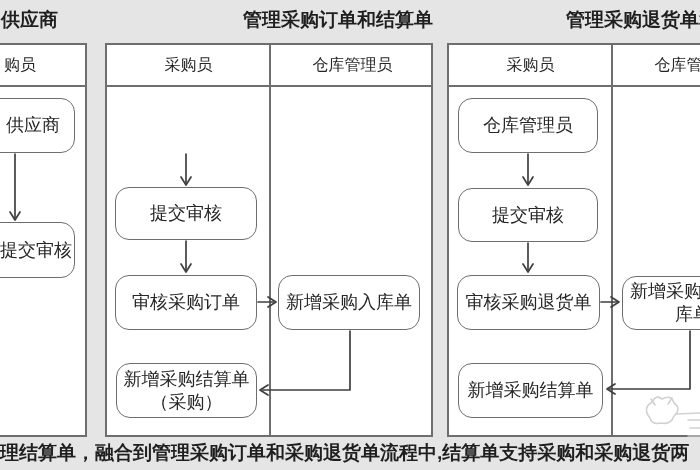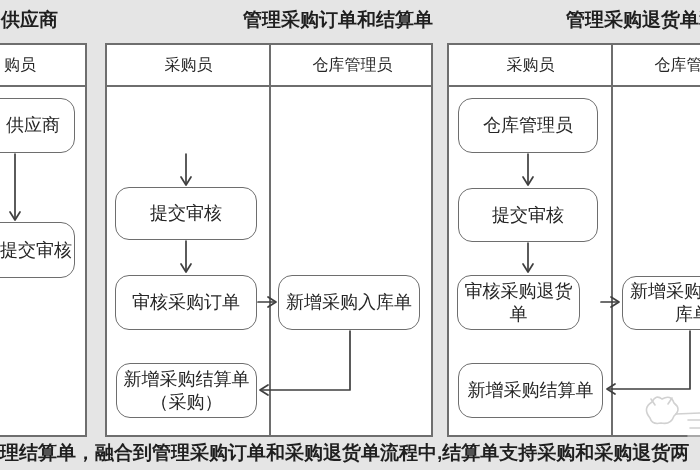--- a/index.html
+++ b/index.html
@@ -94,21 +94,21 @@
     <span>新增采购结算单</span>
     <span>（采购）</span>
   </div>
 
   <div class="fbox" style="left:458px;top:98px;width:140px;height:55px;">
     <span>仓库管理员</span>
   </div>
   <div class="fbox" style="left:458px;top:188px;width:140px;height:54px;">
     <span>提交审核</span>
   </div>
-  <div class="fbox" style="left:457px;top:275px;width:123px;height:55px;">
+  <div class="fbox" style="left:457px;top:275px;width:143px;height:55px;">
     <span>审核采购退货单</span>
   </div>
   <div class="fbox" style="left:622px;top:276px;width:142px;height:54px;">
     <span style="display:block;width:128px;">新增采购退货出库单</span>
   </div>
   <div class="fbox" style="left:458px;top:363px;width:145px;height:55px;">
     <span>新增采购结算单</span>
   </div>
 
   <svg class="arrows" width="700" height="470" viewBox="0 0 700 470">

